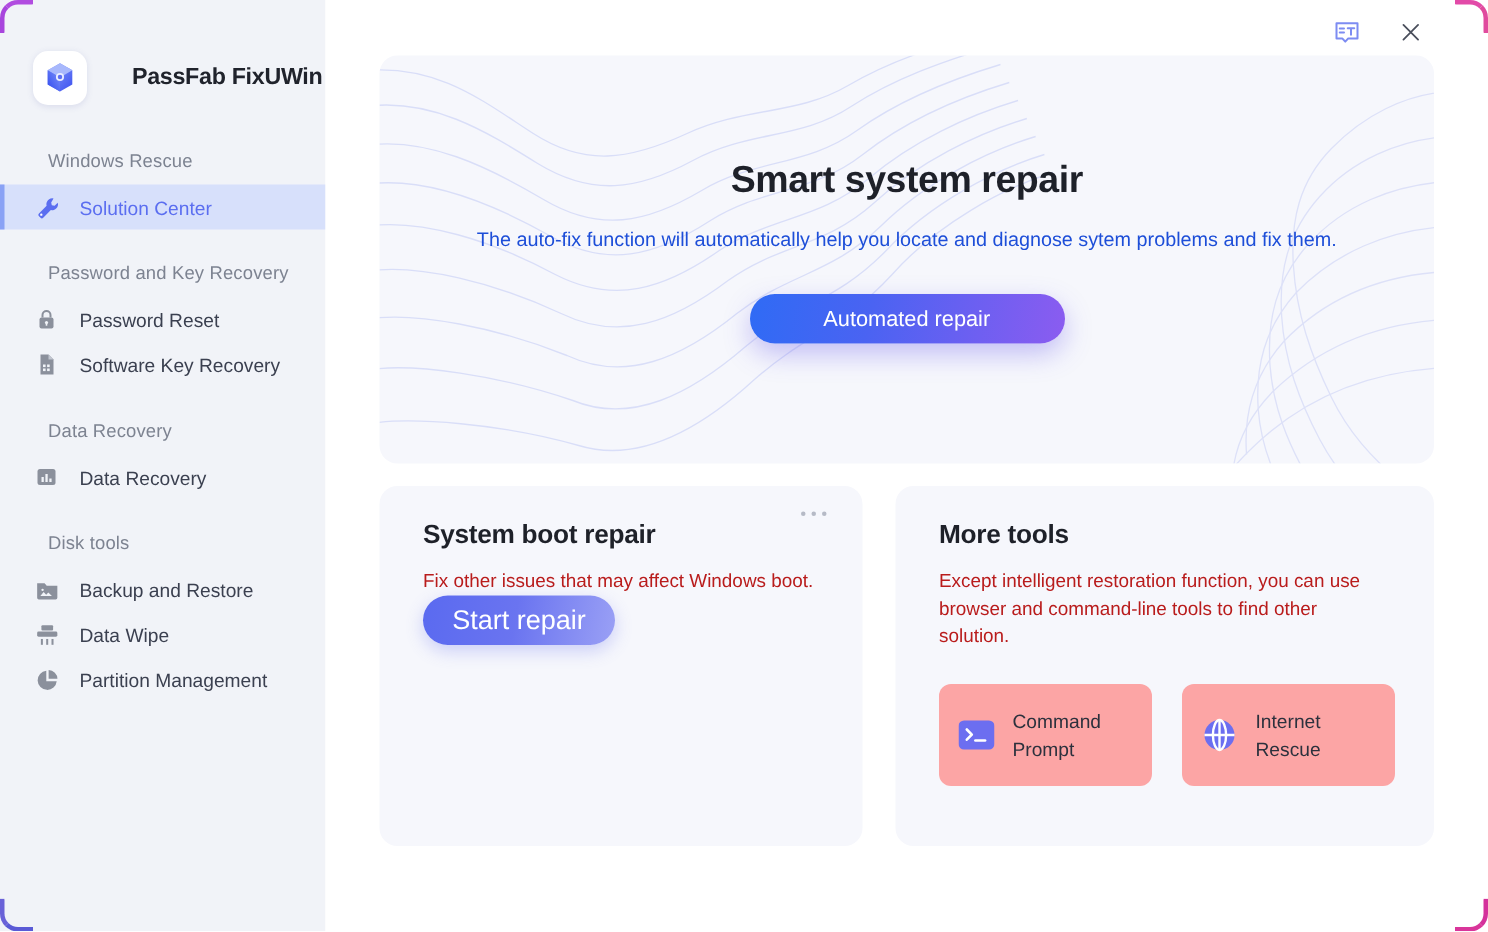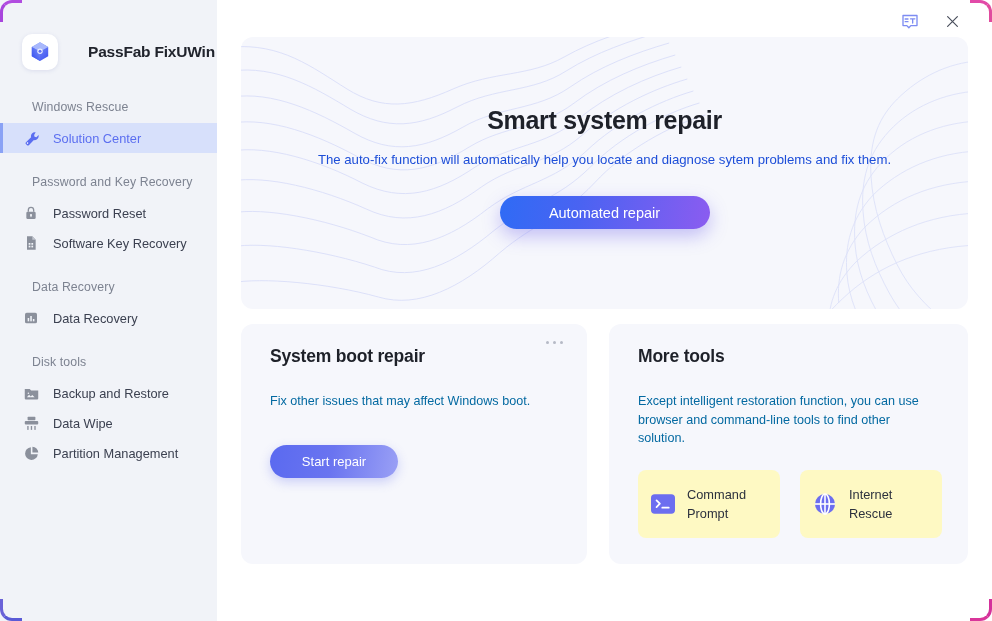--- a/index.html
+++ b/index.html
@@ -136,21 +136,21 @@
     justify-content: center;
   }
   .nav-icon svg { display: block; }
 
   
   .main {
     flex: 1;
     height: 621px;
     position: relative;
     background: #ffffff;
-    padding: 0 24px;
+    padding: 0 36px;
   }
 
   .topbar {
     height: 37px;
     display: flex;
     align-items: center;
     justify-content: flex-end;
     gap: 18px;
     padding-right: 4px;
     padding-top: 6px;
@@ -236,63 +236,62 @@
     padding: 22px 26px 0 29px;
   }
   .card-title {
     font-size: 17.5px;
     font-weight: bold;
     color: #1e2129;
     letter-spacing: -0.2px;
   }
   .card-desc {
     font-size: 12.6px;
-    color: #0369a1;
-    margin-top: 25px;
+    color: #b91c1c;
+    margin-top: 11px;
     line-height: 1.48;
     max-width: 292px;
   }
   .kebab {
     position: absolute;
     top: 17px;
     right: 24px;
     display: flex;
     gap: 4px;
     cursor: pointer;
   }
   .kebab span {
     width: 3px; height: 3px;
     border-radius: 50%;
     background: #b6bac6;
     display: block;
   }
   .card-btn {
-    margin-top: 34px;
     width: 128px;
     height: 33px;
     border: none;
     border-radius: 17px;
     background: linear-gradient(100deg, #5a6af0 0%, #6a74f0 48%, #9aa0f5 100%);
     color: #ffffff;
-    font-size: 13px;
+    font-size: 18px;
     font-family: "Liberation Sans", sans-serif;
     cursor: pointer;
     box-shadow: 0 4px 11px rgba(104,112,240,.30);
   }
 
   .tools {
     display: flex;
     gap: 20px;
     margin-top: 22px;
   }
   .tool {
     width: 142px;
     height: 68px;
     border-radius: 8px;
-    background: #fef9c3;
+    background: #fca5a5;
     display: flex;
     align-items: center;
     gap: 12px;
     padding: 0 13px;
     cursor: pointer;
   }
   .tool-icon {
     width: 24px; height: 24px;
     flex: 0 0 24px;
     display: flex;

